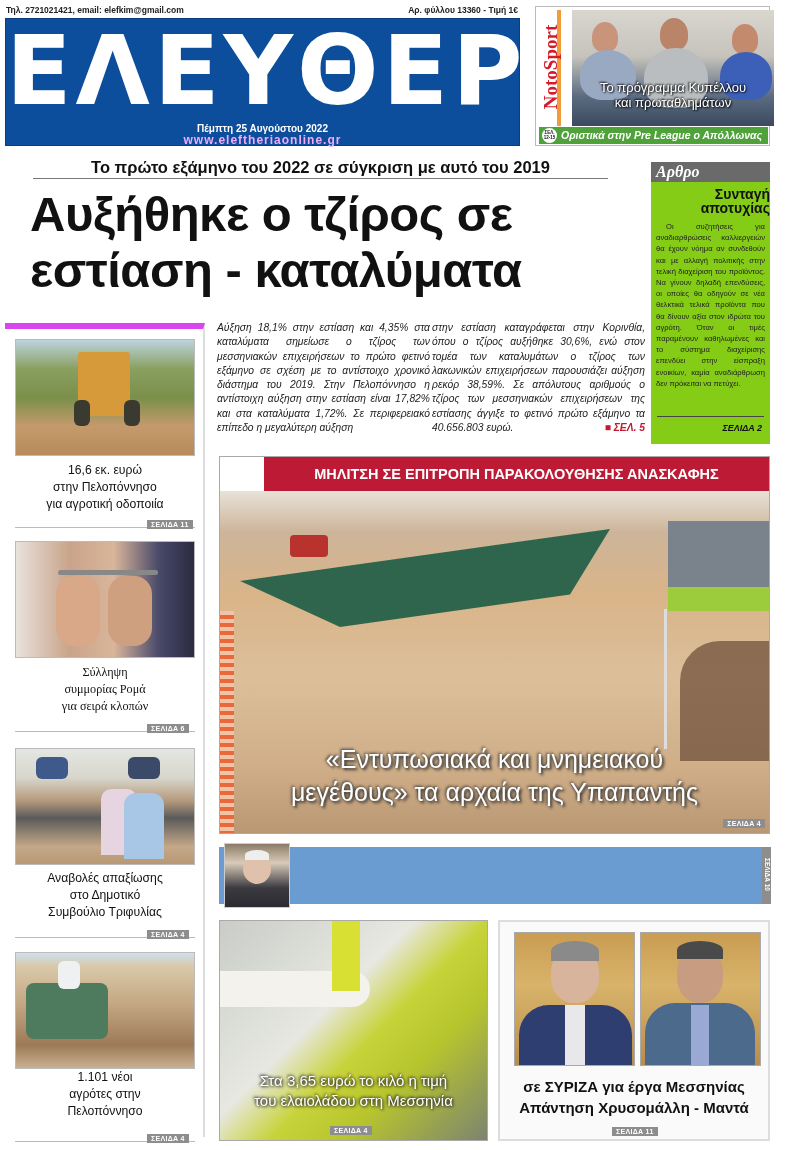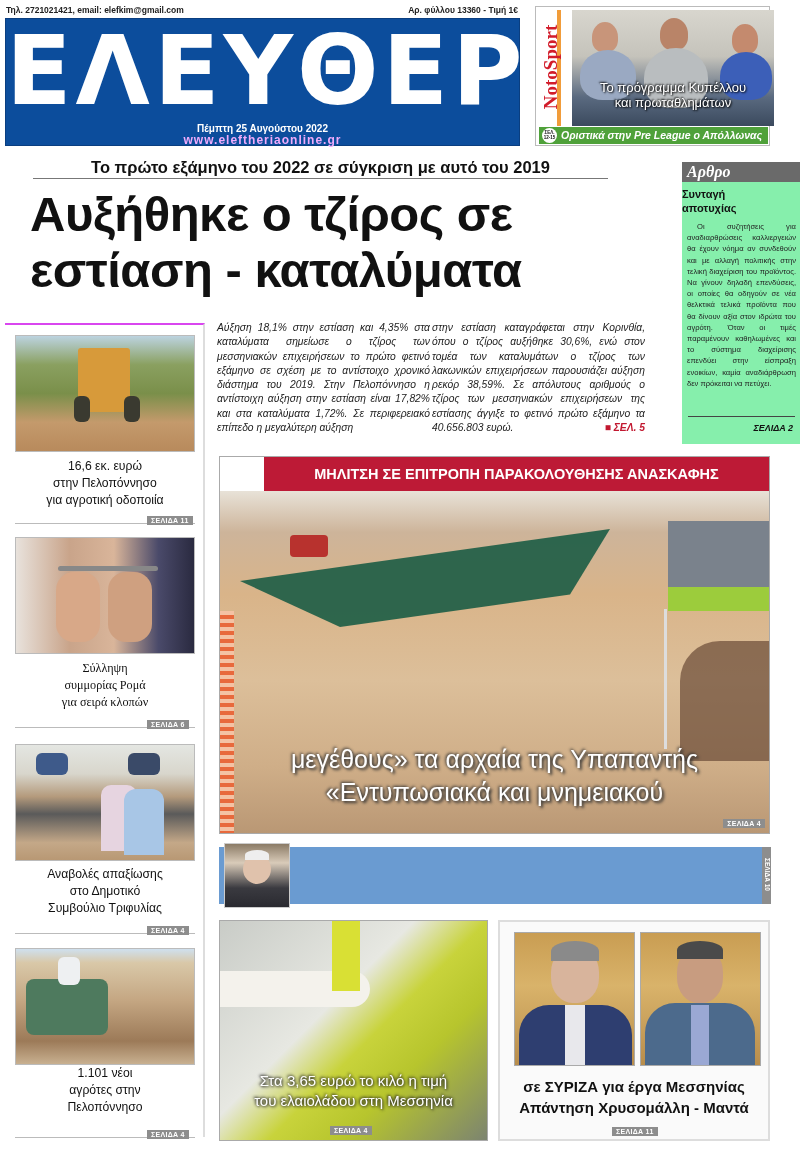--- a/index.html
+++ b/index.html
@@ -25,29 +25,29 @@
   .noto-bar .pg { position: absolute; left: 3px; top: 1px; width: 15px; height: 15px; border-radius: 50%; background: #fff; font-size: 4.5px; line-height: 5px; text-align: center; padding-top: 2px; font-weight: bold; }
   .noto-bar .txt { position: absolute; left: 22px; top: 2px; color: #fff; font-style: italic; font-weight: bold; font-size: 10.5px; }
 
   
   .kicker { left: 33px; top: 158px; width: 575px; font-size: 16.5px; font-weight: bold; text-align: center; border-bottom: 1px solid #777; padding-bottom: 1px; }
   .headline { left: 30px; top: 186px; width: 590px; font-size: 49px; line-height: 56px; font-weight: bold; letter-spacing: -0.5px; }
   .lead-col { top: 321px; width: 213px; font-size: 10.3px; line-height: 14.3px; text-align: justify; color: #222; font-style: italic; }
   .sel-mark { color: #c21830; font-weight: bold; }
 
   
-  .arthro { left: 682px; top: 162px; width: 119px; height: 282px; background: #86efac; }
+  .arthro { left: 651px; top: 162px; width: 119px; height: 282px; background: #84cc16; }
   .arthro-head { height: 20px; background: #6a6a6a; color: #fff; font-family: "Liberation Serif", serif; font-style: italic; font-weight: bold; font-size: 16px; padding-left: 5px; line-height: 20px; }
-  .arthro-title { text-align: left; font-size: 11px; font-weight: bold; line-height: 14px; margin-top: 5px; }
+  .arthro-title { text-align: right; font-size: 14px; font-weight: bold; line-height: 14px; margin-top: 5px; }
   .arthro-body { padding: 6px 5px 0 5px; font-size: 7.6px; line-height: 11.2px; text-align: justify; text-indent: 10px; color: #222; }
   .arthro-rule { position: absolute; left: 6px; right: 6px; top: 254px; border-top: 1px solid #444; }
   .arthro-sel { position: absolute; right: 8px; top: 261px; font-size: 9px; font-weight: bold; font-style: italic; }
 
   
-  .side { left: 5px; top: 323px; width: 200px; height: 814px; border-right: 2px solid #ddd; border-top: 2px solid #d946ef; }
+  .side { left: 5px; top: 323px; width: 200px; height: 814px; border-right: 2px solid #ddd; border-top: 6px solid #d946ef; }
   .side-item { position: absolute; left: 0; width: 200px; }
   .side-img { position: absolute; left: 10px; width: 180px; height: 117px; border: 1px solid #bbb; overflow: hidden; }
   .side-cap { position: absolute; left: 0; width: 200px; text-align: center; font-size: 12.2px; line-height: 17px; color: #111; }
   .side-rule { position: absolute; left: 10px; width: 180px; border-top: 1px solid #bbb; }
   .pgtag { position: absolute; background: #8d8d8d; color: #fff; font-size: 7px; font-weight: bold; padding: 1px 4px; letter-spacing: 0.3px; }
 
   
   .exc { left: 219px; top: 456px; width: 551px; height: 378px; border: 1px solid #aaa; overflow: hidden; }
   .exc-bar { height: 34px; background: #bd1a36; color: #fff; text-align: center; font-weight: bold; font-size: 14.5px; line-height: 34px; margin-left: 44px; }
   .exc-photo { position: relative; height: 344px; background: linear-gradient(180deg, #e8e2d8 0%, #cdb49a 12%, #d9b489 30%, #dcbf9a 55%, #cfae88 80%, #b99774 100%); overflow: hidden; }
@@ -191,22 +191,22 @@
   <div class="exc-bar">ΜΗΛΙΤΣΗ ΣΕ ΕΠΙΤΡΟΠΗ ΠΑΡΑΚΟΛΟΥΘΗΣΗΣ ΑΝΑΣΚΑΦΗΣ</div>
   <div class="exc-photo">
     <div style="position:absolute;left:70px;top:44px;width:38px;height:22px;background:#b8322e;border-radius:4px;"></div>
     <div style="position:absolute;left:20px;top:64px;width:370px;height:0;border-top:60px solid #1f5e46;border-left:100px solid transparent;border-right:40px solid transparent;transform:skewY(-8deg);opacity:0.92;"></div>
     <div style="position:absolute;left:448px;top:30px;width:103px;height:70px;background:#7a828c;"></div>
     <div style="position:absolute;left:448px;top:96px;width:103px;height:24px;background:#9ccc3c;"></div>
     <div style="position:absolute;left:444px;top:118px;width:3px;height:140px;background:#ddd;"></div>
     <div style="position:absolute;left:460px;top:150px;width:91px;height:120px;background:#6a4a36;border-radius:40px 0 0 0;opacity:0.7;"></div>
     <div style="position:absolute;left:0;top:120px;width:14px;height:224px;background:repeating-linear-gradient(0deg,#e8693c 0 4px,#f4c2a4 4px 8px);"></div>
     <div class="exc-caption">
+      <div>«Εντυπωσιακά και μνημειακού</div>
       <div>μεγέθους» τα αρχαία της Υπαπαντής</div>
-      <div>«Εντυπωσιακά και μνημειακού</div>
     </div>
     <div class="pgtag" style="right:4px;top:328px;">ΣΕΛΙΔΑ 4</div>
   </div>
 </div>
 
 <div class="abs pav">
   <div class="pav-bar"></div>
   <div class="pav-photo">
     <div style="position:absolute;left:18px;top:10px;width:28px;height:30px;border-radius:50%;background:#e0c2ac;"></div>
     <div style="position:absolute;left:20px;top:6px;width:24px;height:10px;border-radius:50% 50% 0 0;background:#eee;"></div>

